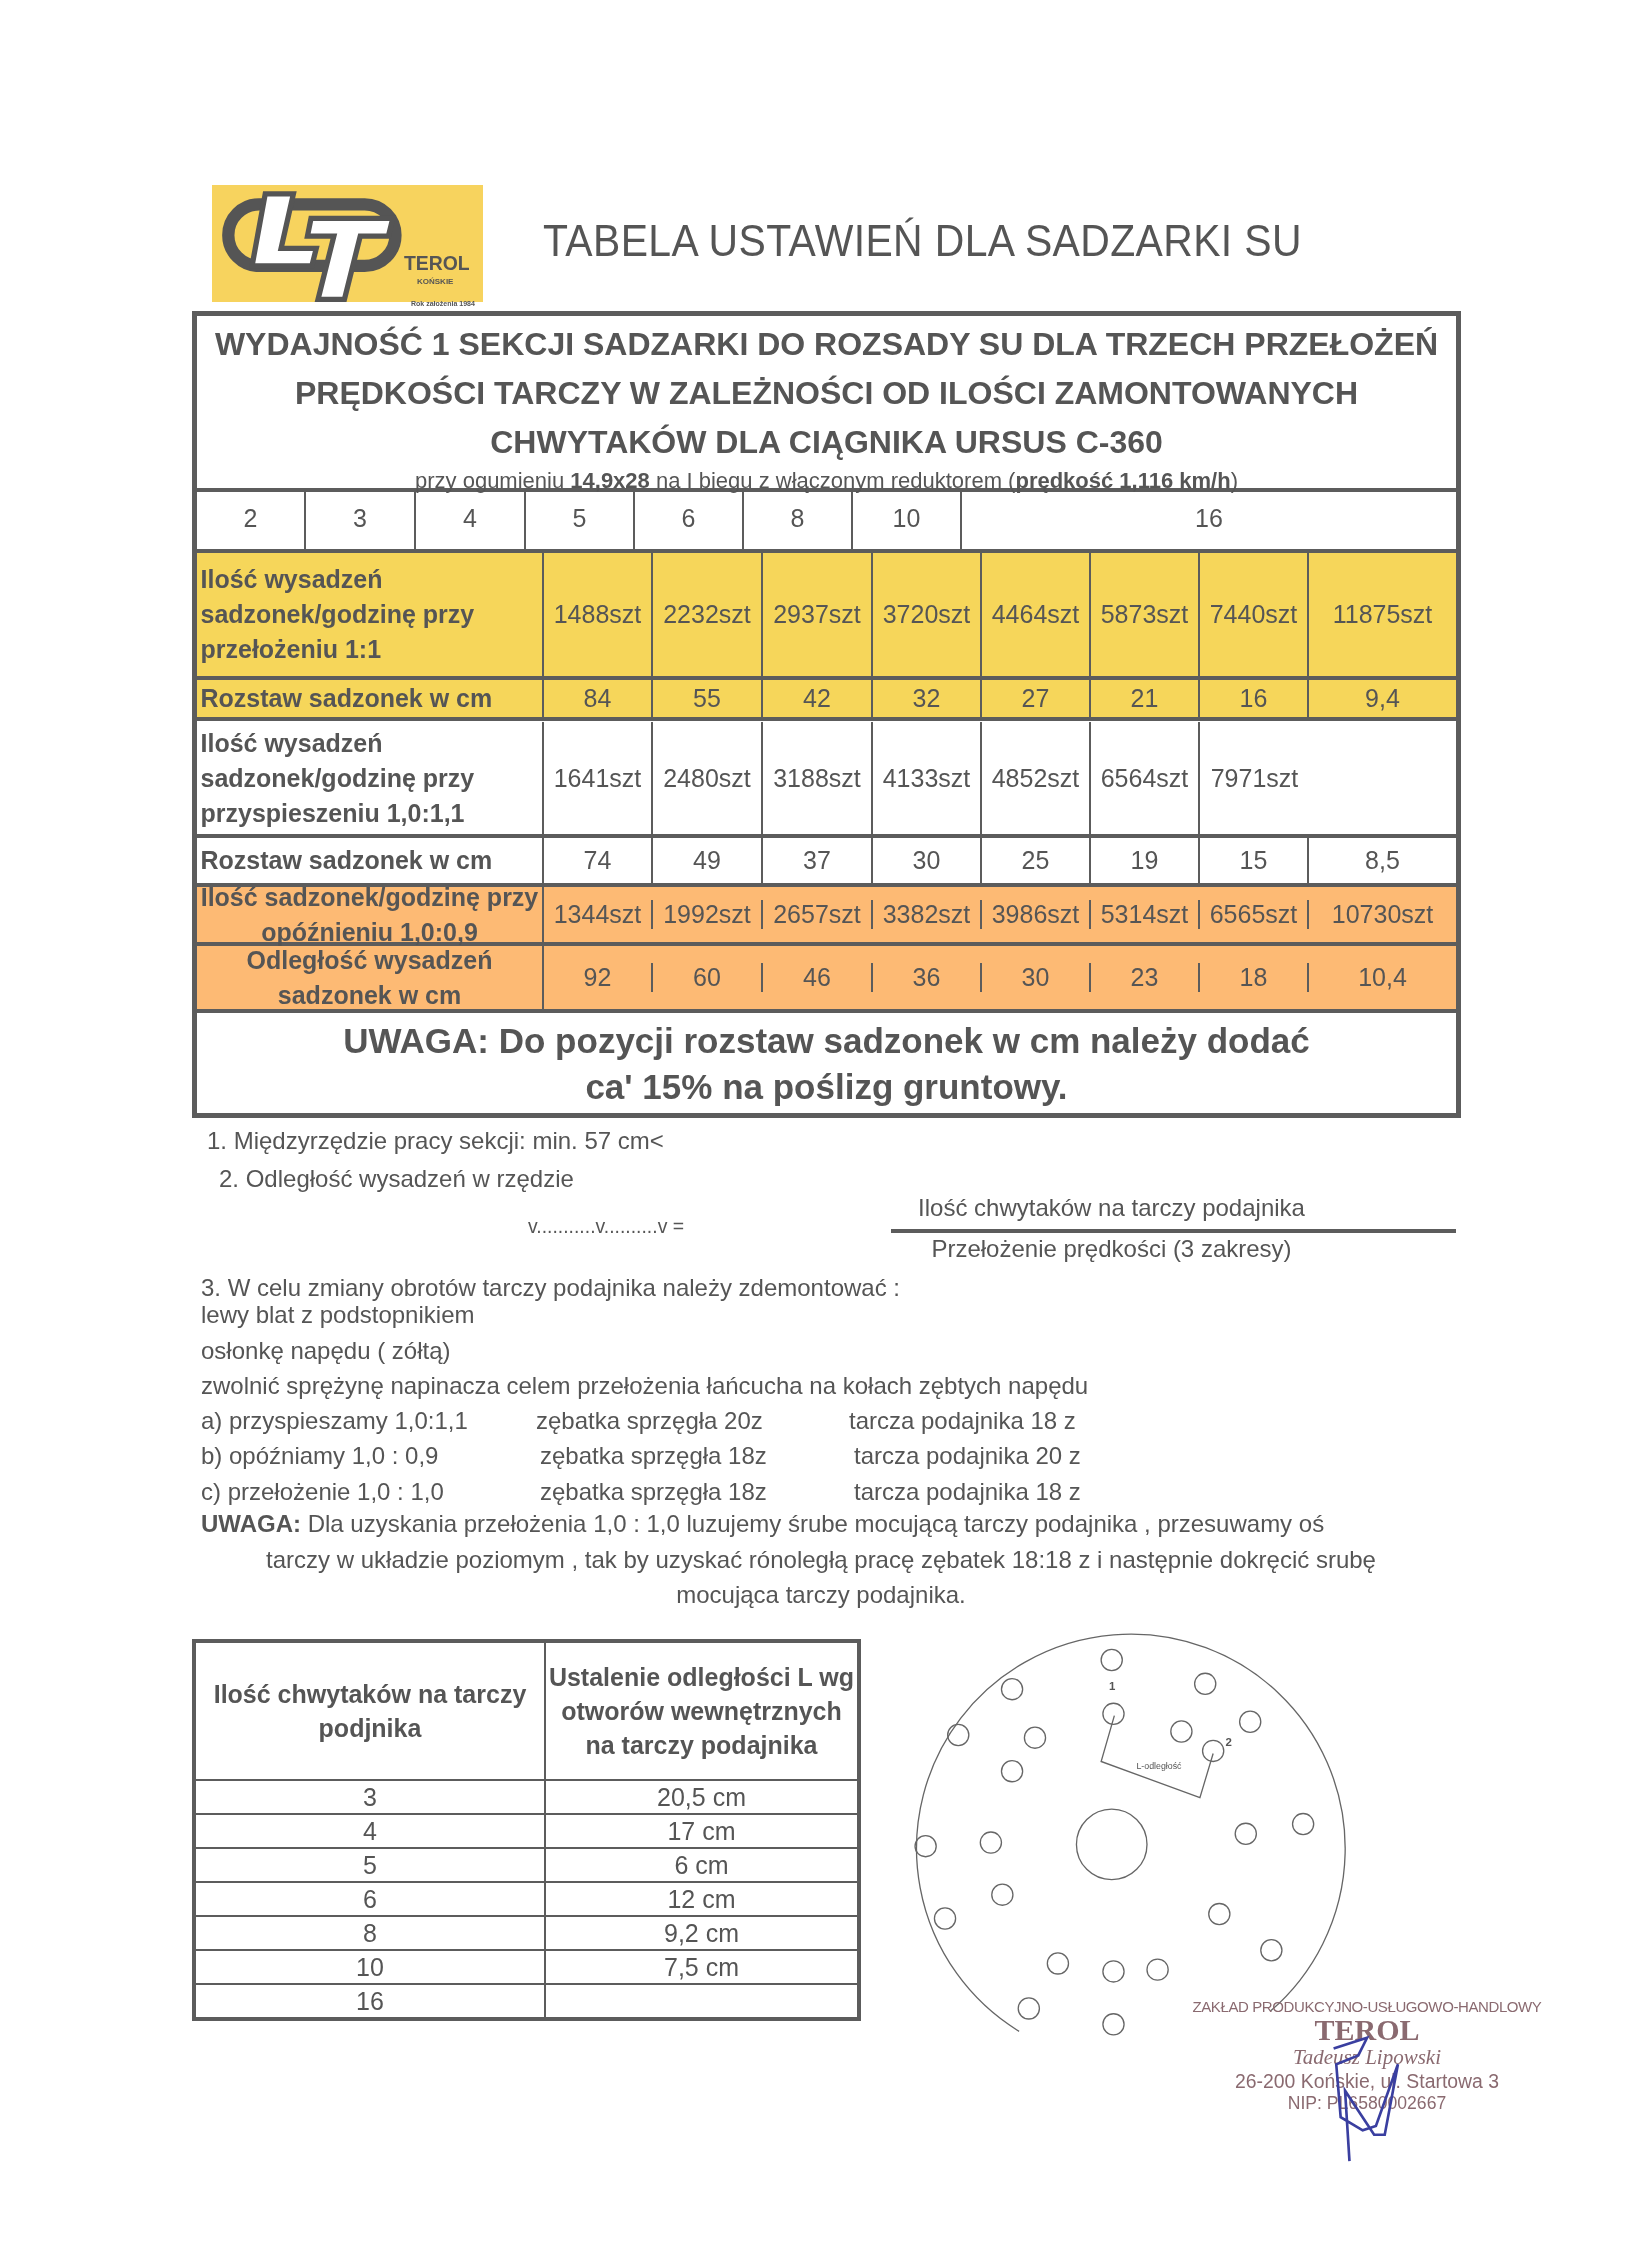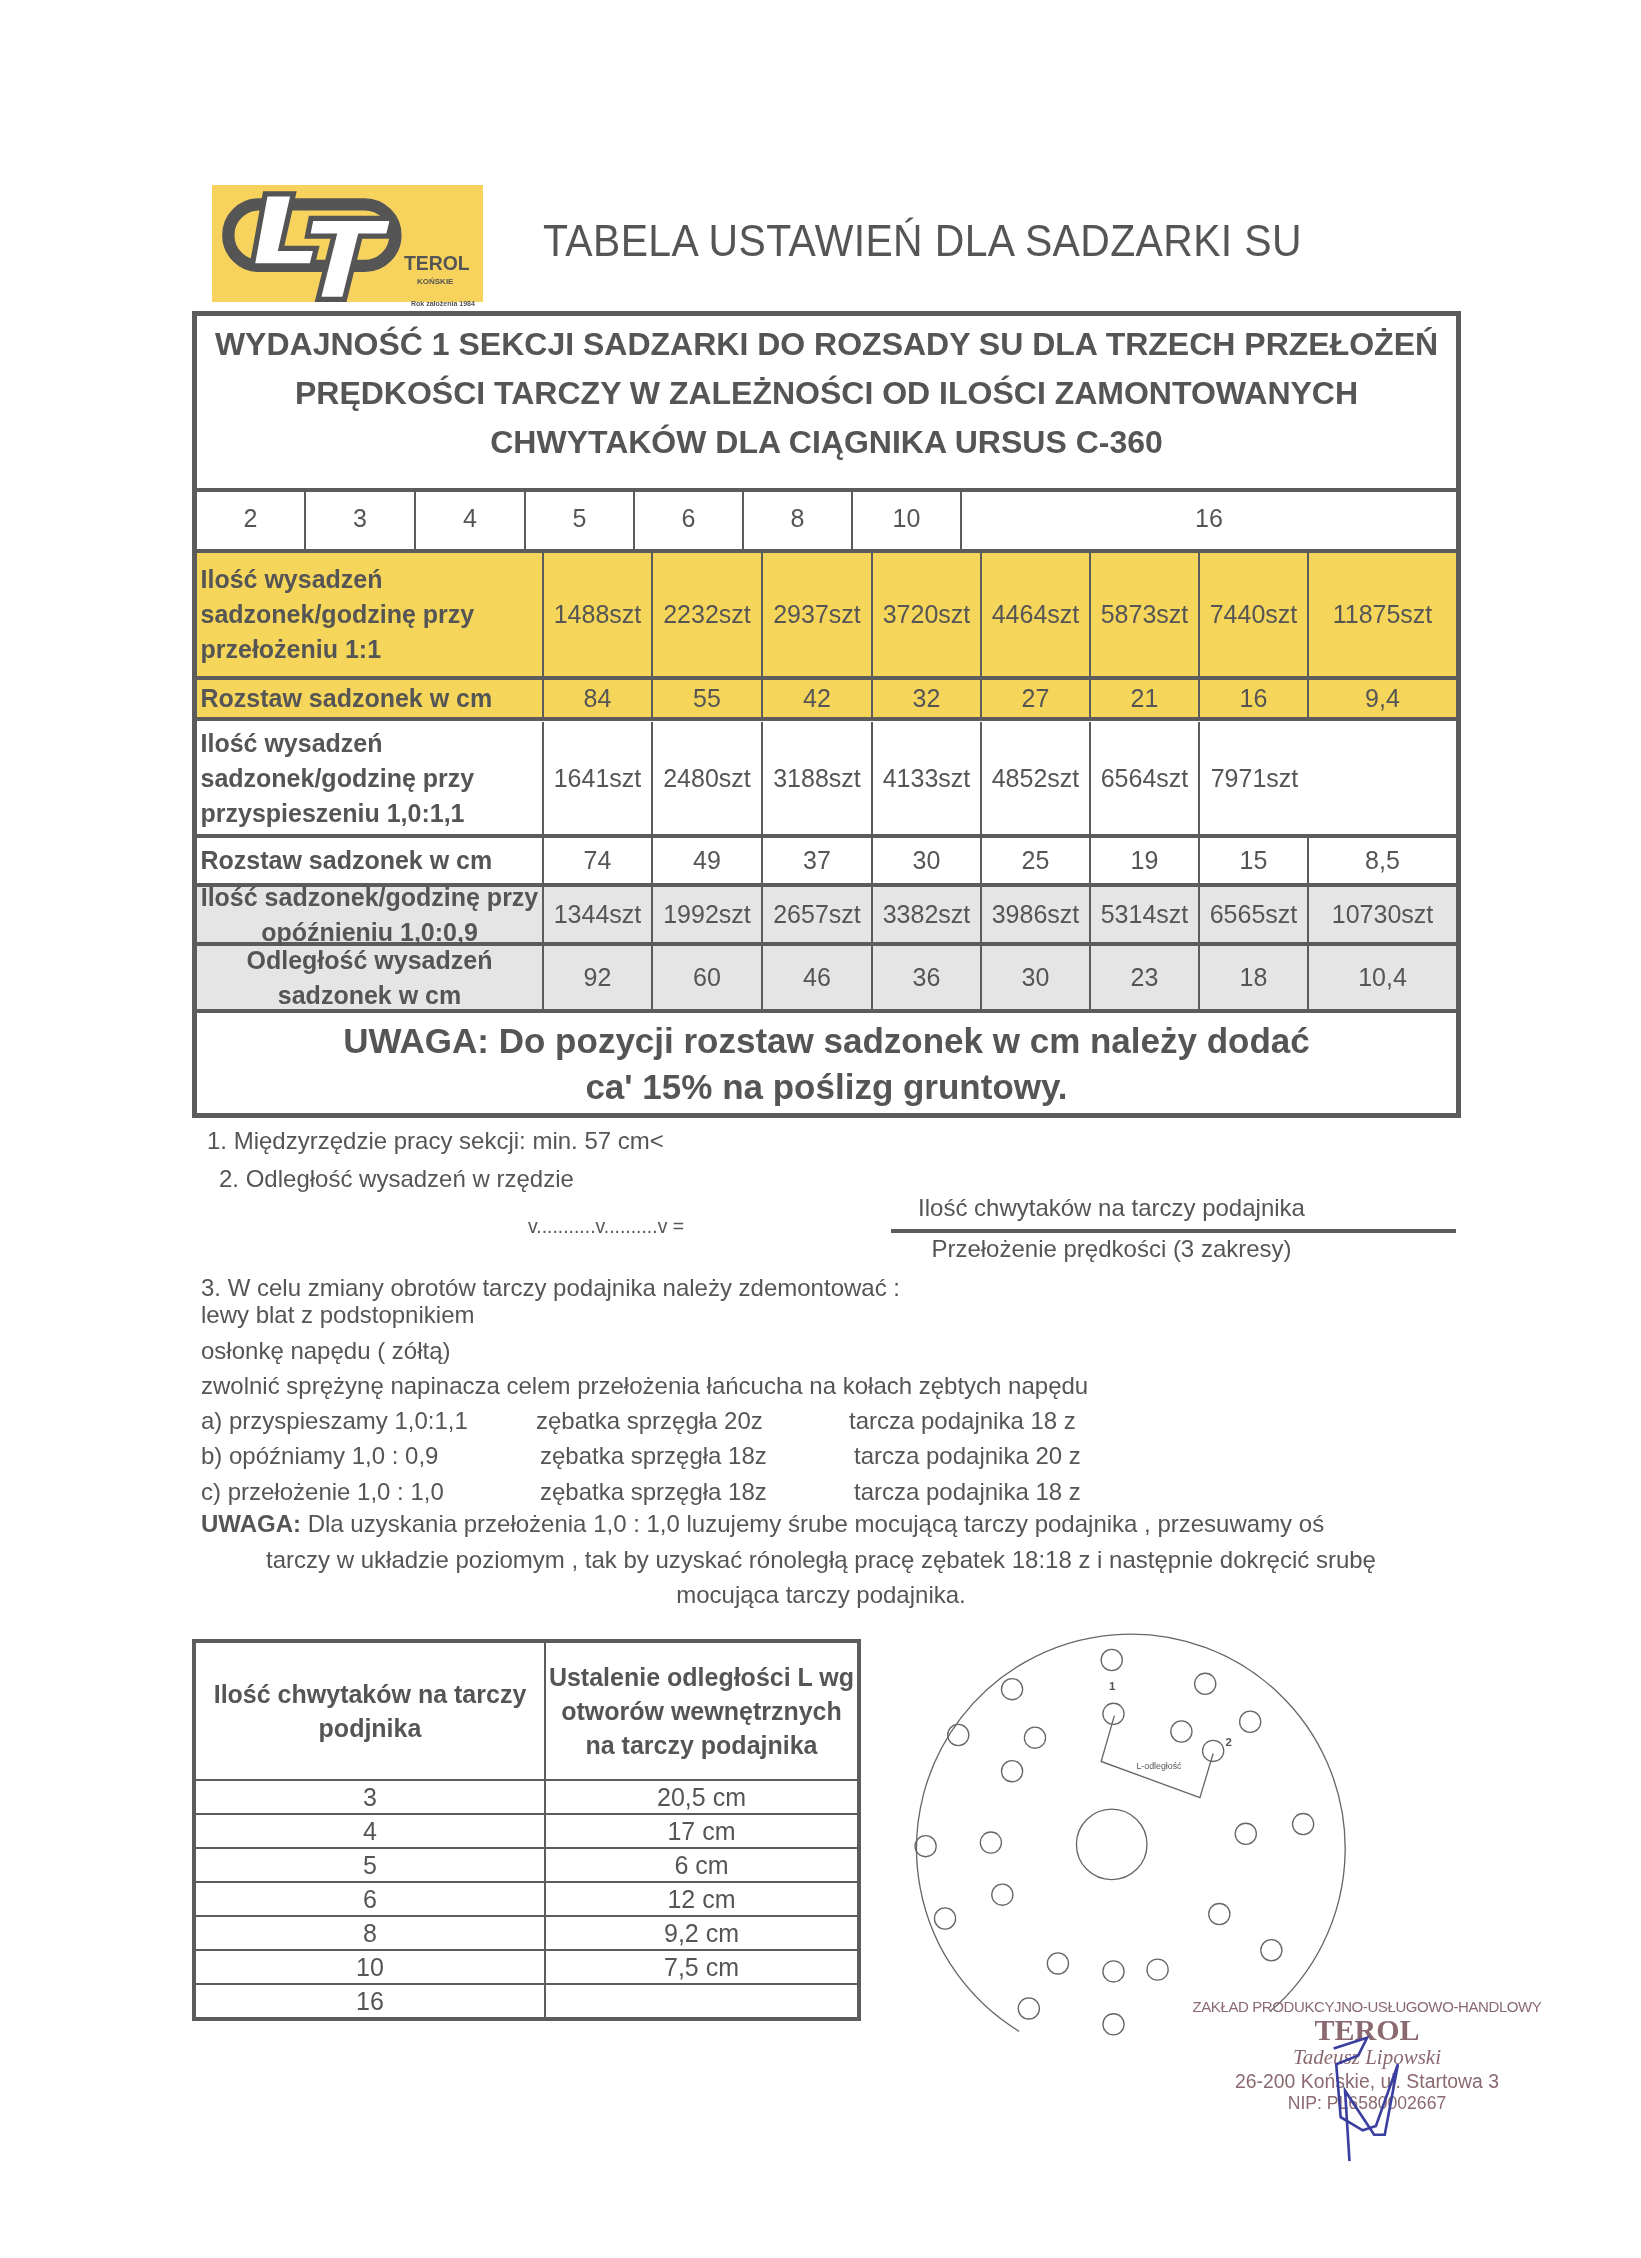--- a/index.html
+++ b/index.html
@@ -17,21 +17,21 @@
   .mt .hdr{position:absolute;left:0;top:0;right:0;height:176px;text-align:center;border-bottom:4.4px solid #5c5c5c;box-sizing:border-box;}
   .hdr .h1{font-weight:bold;font-size:32px;color:#555;line-height:42px;padding-top:7px;}
   .hdr .sub{font-size:22px;color:#555;margin-top:5.3px;}
   .hdr .sub b{font-weight:bold;}
   .row{position:absolute;left:0;right:0;display:flex;border-bottom:4.4px solid #5c5c5c;box-sizing:border-box;}
   .row .lbl{width:347px;border-right:2.6px solid #5c5c5c;box-sizing:border-box;font-weight:bold;font-size:25px;color:#555;padding-left:3.5px;display:flex;align-items:center;line-height:35px;}
   .row .lbl.center{justify-content:center;text-align:center;padding-left:0;}
   .row .c{border-right:2.6px solid #5c5c5c;box-sizing:border-box;display:flex;align-items:center;justify-content:center;font-size:25px;color:#555;}
   .row .c:last-child{border-right:none;}
   .yellow{background:#f6d65a;}
-  .green{background:#e5e5e5;}
+  .green{background:#fdba74;align-items:center;}
   .uwaga{position:absolute;left:0;right:0;top:697px;bottom:0;text-align:center;font-weight:bold;font-size:35px;color:#555;line-height:46px;padding-top:5.3px;}
   
   .note{font-size:24px;color:#555;white-space:nowrap;}
   .frac-line{left:891px;top:1229px;width:565px;height:4.4px;background:#5c5c5c;}
   
   .t2{left:192px;top:1639px;width:669px;border:4.4px solid #5c5c5c;border-collapse:collapse;}
   .t2 td,.t2 th{border:2.6px solid #5c5c5c;text-align:center;font-size:25px;color:#555;padding:0;}
   .t2 th{font-weight:bold;line-height:34px;}
   .t2 td{height:32px;line-height:32px;}
   .stamp{color:#8a6a70;text-align:center;white-space:nowrap;}
@@ -50,20 +50,21 @@
   <span class="since">Rok założenia 1984</span>
 </div>
 
 <div class="abs doc-title">TABELA USTAWIEŃ DLA SADZARKI SU</div>
 
 <div class="abs mt">
   <div class="hdr">
     <div class="h1">WYDAJNOŚĆ 1 SEKCJI SADZARKI DO ROZSADY SU DLA TRZECH  PRZEŁOŻEŃ</div>
     <div class="h1">PRĘDKOŚCI TARCZY W ZALEŻNOŚCI OD ILOŚCI ZAMONTOWANYCH</div>
     <div class="h1">CHWYTAKÓW DLA CIĄGNIKA  URSUS C-360</div>
+    <div class="sub"><span>przy ogumieniu </span><b>14,9x28</b><span> na I biegu z włączonym reduktorem (</span><b>prędkość 1,116 km/h</b><span>)</span></div>
   </div>
 
   <div class="row" style="top:172px;height:65px;">
     <div class="c" style="width:109px">2</div>
     <div class="c" style="width:110px">3</div>
     <div class="c" style="width:110px">4</div>
     <div class="c" style="width:109px">5</div>
     <div class="c" style="width:109px">6</div>
     <div class="c" style="width:109px">8</div>
     <div class="c" style="width:109px">10</div>

